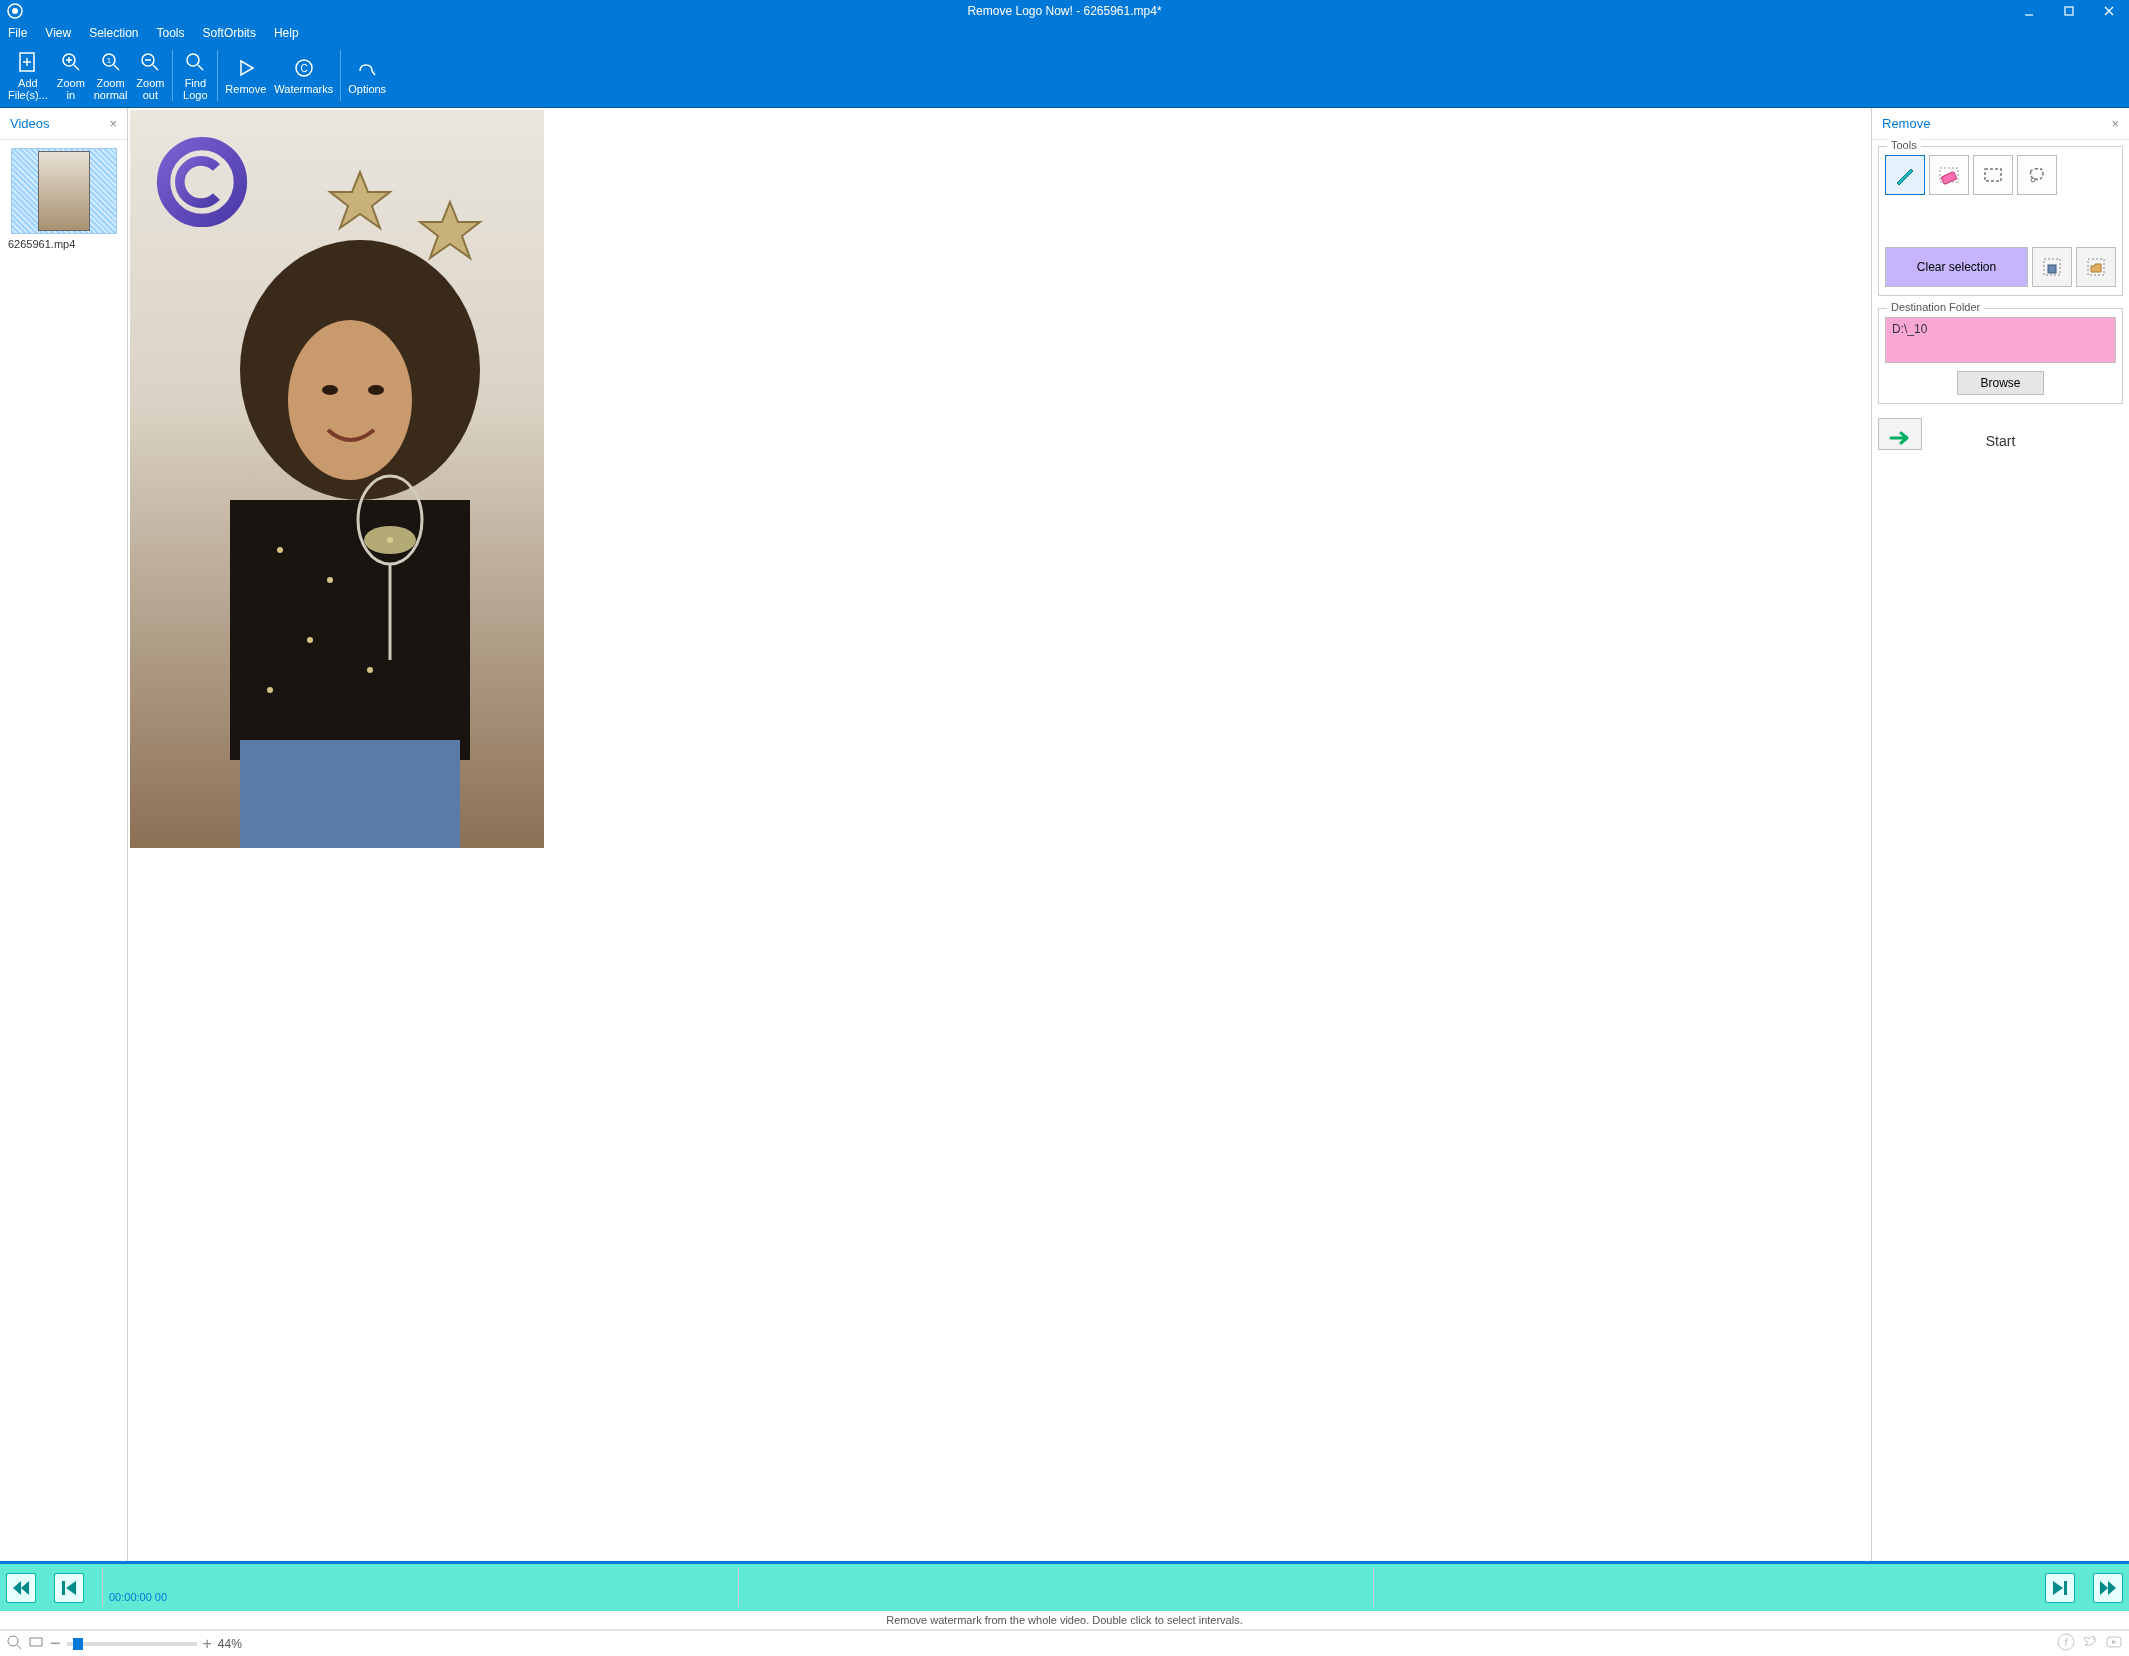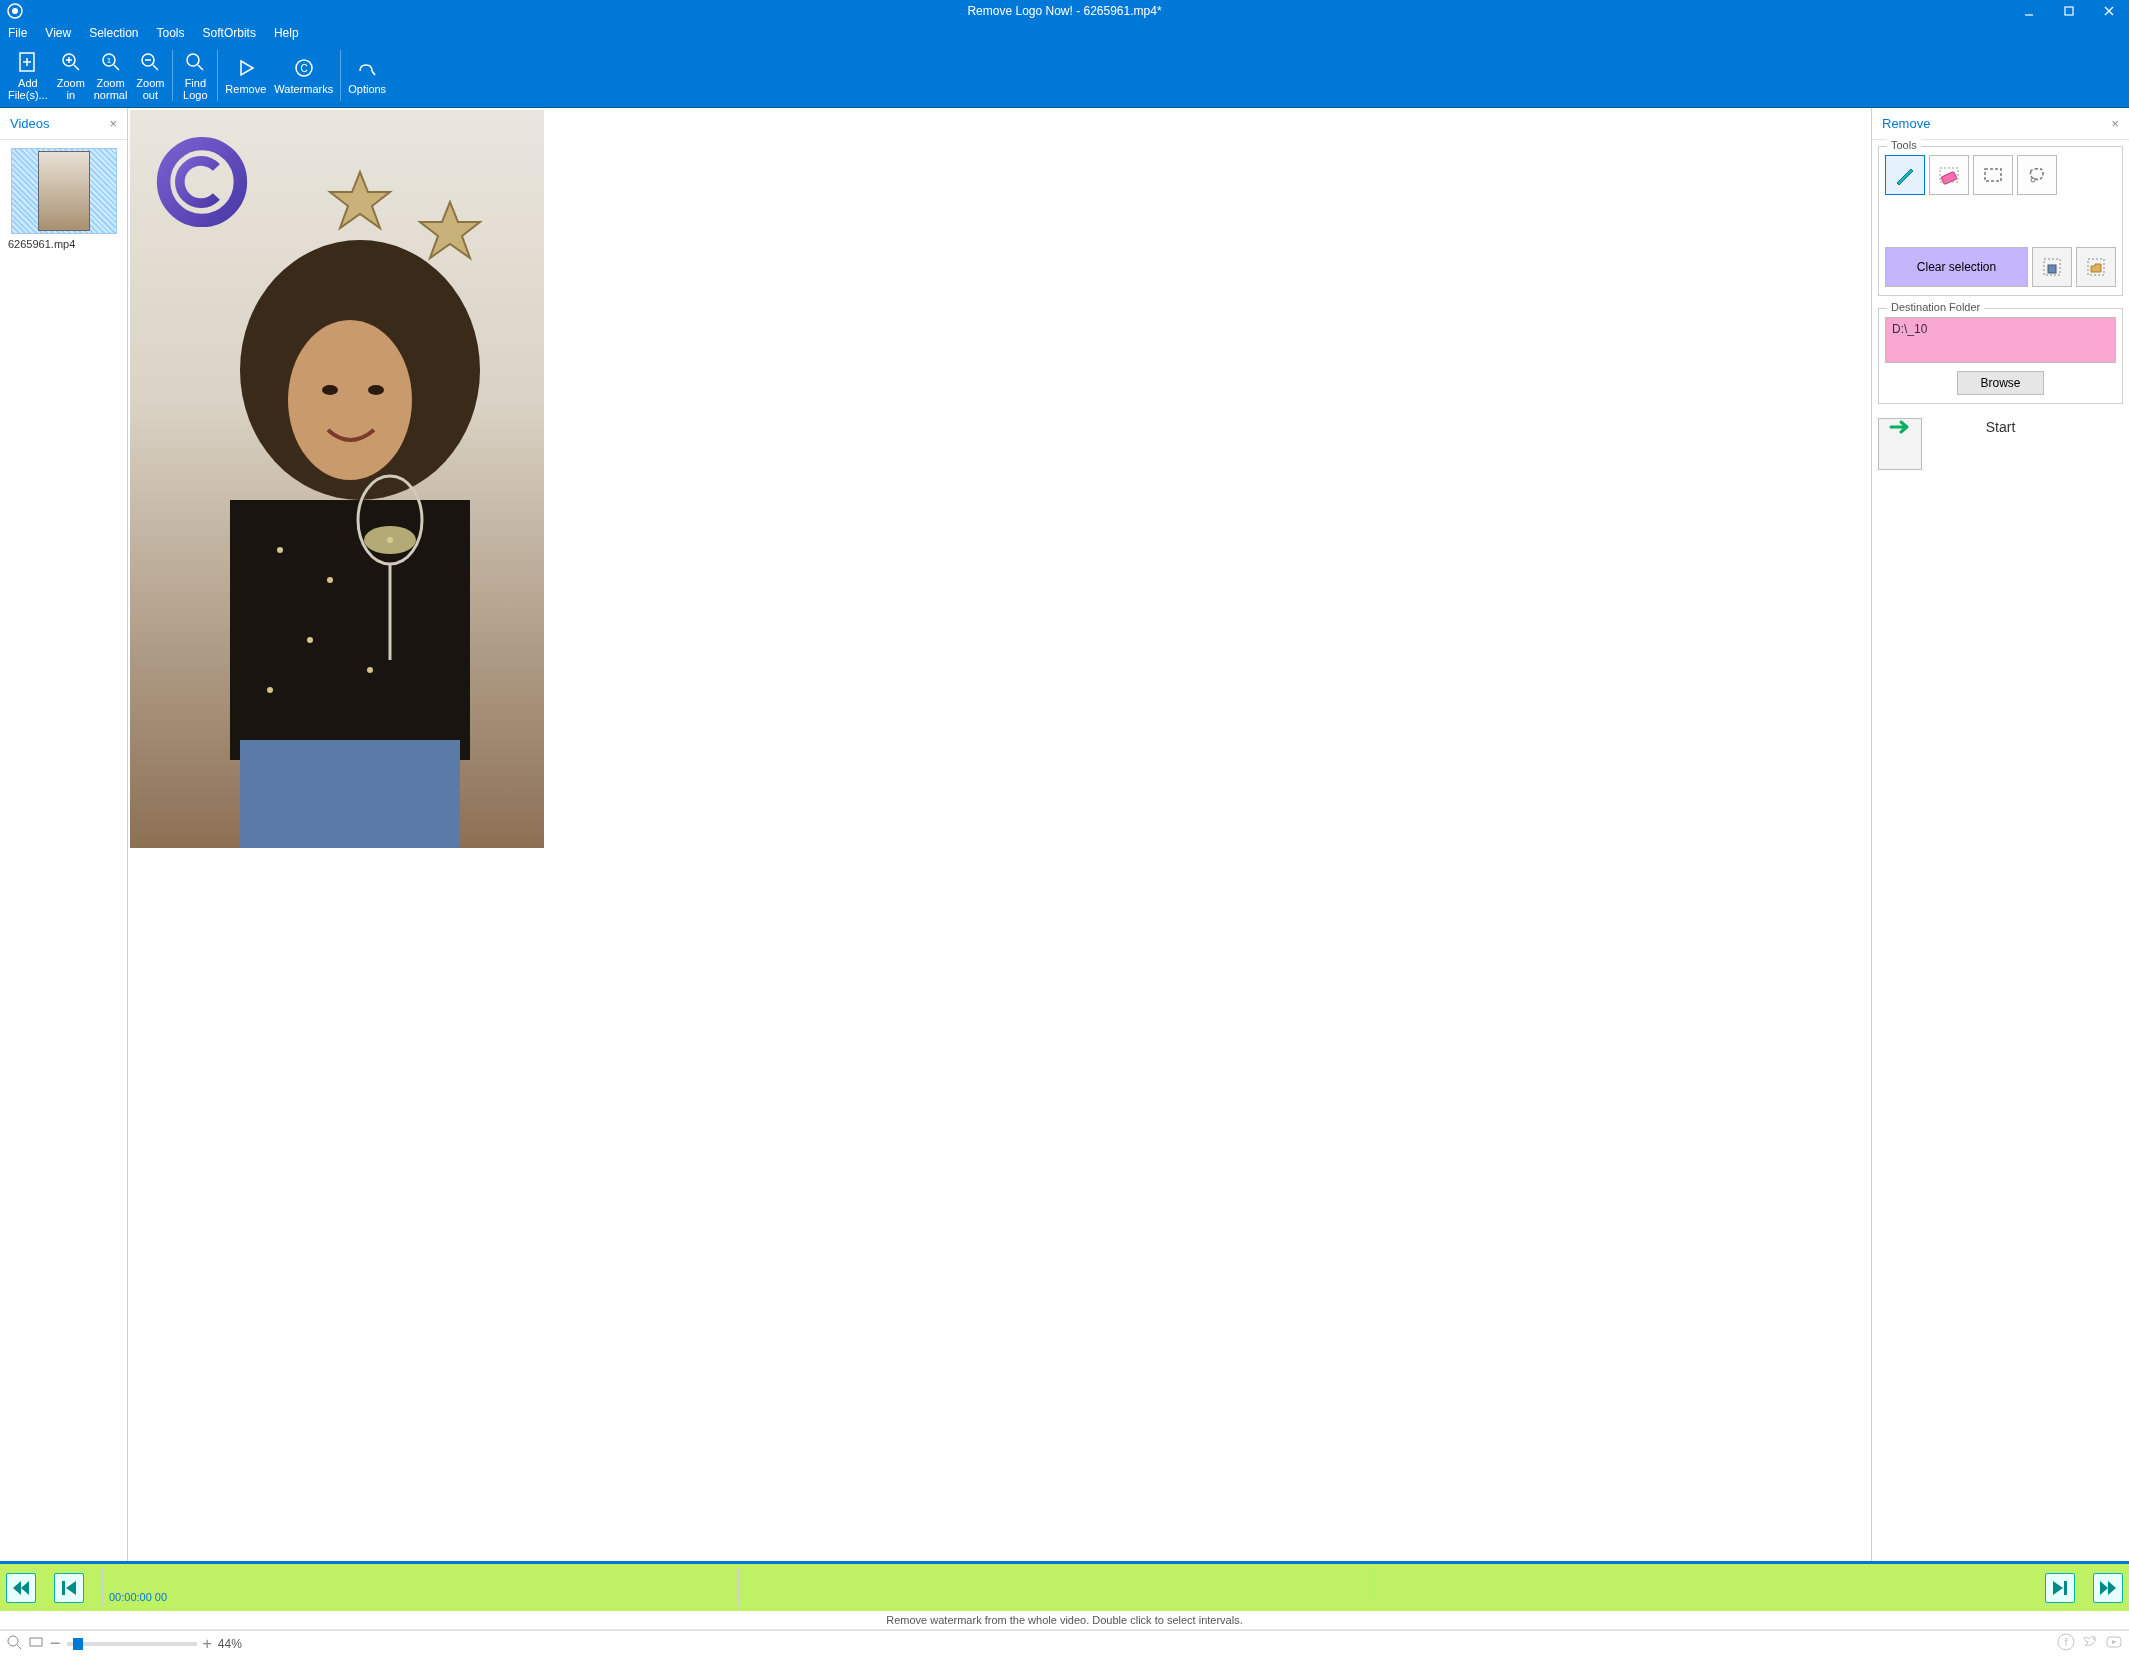--- a/index.html
+++ b/index.html
@@ -49,27 +49,27 @@
 .group { border: 1px solid #cfcfcf; margin: 6px; padding: 8px 6px 8px 6px; position: relative; }
 .group-title { position: absolute; top: -8px; left: 8px; background: #fff; font-size: 11px; color: #555; padding: 0 4px; }
 .tools-row { display: flex; gap: 4px; margin-bottom: 52px; }
 .tool-icon-btn { width: 40px; height: 40px; border: 1px solid #bcbcbc; background: #fdfdfd; display: flex; align-items: center; justify-content: center; cursor: pointer; }
 .tool-icon-btn.selected { border: 1px solid #0078d7; background: #e5f1fb; }
 .clear-row { display: flex; gap: 4px; }
 .clear-btn { flex: 1; height: 40px; border: 1px solid #bcbcbc; background: #c4b5fd; font-size: 12px; cursor: pointer; display:flex; align-items:center; justify-content:center; }
 .sm-btn { width: 40px; height: 40px; border: 1px solid #bcbcbc; background: #f3f3f3; cursor: pointer; display:flex; align-items:center; justify-content:center; }
 .dest-box { border: 1px solid #bcbcbc; height: 46px; padding: 4px 6px; font-size: 12px; color: #333; margin-bottom: 8px; background:#f9a8d4;}
 .browse-btn { display: block; margin: 0 auto; padding: 4px 22px; border: 1px solid #bcbcbc; background: #e6e6e6; font-size: 12px; cursor: pointer; }
-.start-btn { margin: 8px 6px 0 6px; height: 52px; border: 1px solid #bcbcbc; background: #f3f3f3; display: flex; align-items: flex-start; cursor: pointer; padding: 0 10px; font-size: 14px; color:#333;}
+.start-btn { margin: 8px 6px 0 6px; height: 32px; border: 1px solid #bcbcbc; background: #f3f3f3; display: flex; align-items: flex-end; cursor: pointer; padding: 0 10px; font-size: 14px; color:#333;}
 .start-btn .arrow { margin-right: auto; }
 .start-btn .label { position: absolute; left: 50%; transform: translateX(-50%); }
 .start-wrap { position: relative; }
 
 
-.timeline { height: 50px; border-top: 3px solid #0078d7; display: flex; align-items: center; padding: 4px 6px; gap: 18px; background: #bef264; }
+.timeline { height: 50px; border-top: 3px solid #0078d7; display: flex; align-items: center; padding: 4px 6px; gap: 18px; background: #5eead4; }
 .tl-btn { width: 30px; height: 30px; border: 1px solid #00b2b2; background: #e8ffff; display:flex; align-items:center; justify-content:center; cursor:pointer; border-radius:2px;}
 .tl-track { flex: 1; height: 100%; position: relative; border-left:1px solid #ccc;}
 .tl-ticks { position: absolute; top: 0; left: 0; right: 0; height: 100%; }
 .tl-tick { position:absolute; top:0; bottom:0; width:1px; background:#d0d0d0;}
 .tl-time { position: absolute; bottom: 4px; left: 6px; font-size: 11px; color: #0078d7; }
 .tl-hint { text-align: center; font-size: 11px; color: #555; padding: 3px 0; border-bottom:1px solid #e4e4e4; background:#fff;}
 
 
 .statusbar { height: 26px; border-top: 1px solid #e0e0e0; display: flex; align-items: center; padding: 0 6px; gap: 6px; font-size: 12px; color: #555; }
 .statusbar .zoom-slider { flex: 0 0 130px; height: 4px; background: #ddd; position: relative; }

